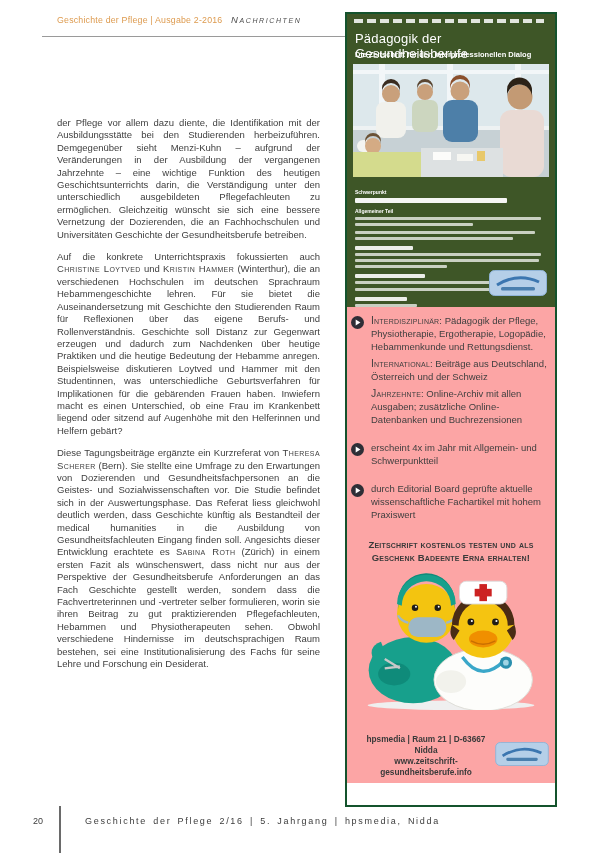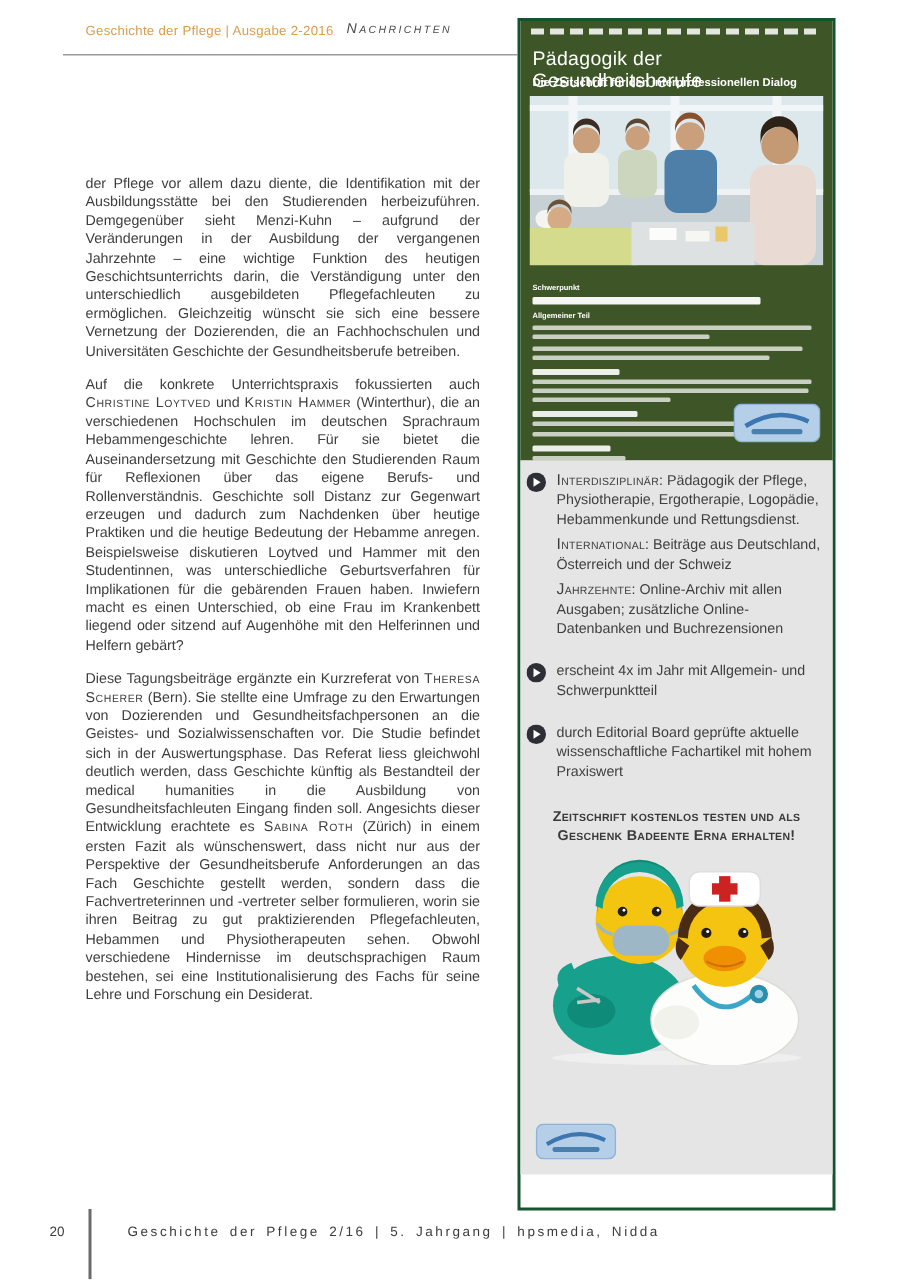--- a/index.html
+++ b/index.html
@@ -32,21 +32,21 @@
   .ih{font-size:5px;font-weight:bold;color:#ffffff;margin-top:5px;line-height:6px;}
   .ibar{height:3px;background:rgba(255,255,255,.72);margin-top:3px;border-radius:1px;}
   .ibar.bold{height:5px;background:rgba(255,255,255,.95);margin-top:3px;}
   .ihbar{height:4px;background:rgba(255,255,255,.9);margin-top:6px;border-radius:1px;}
   .ibar-row{display:flex;gap:2px;margin-top:3px;}
   .ibar-row .seg{height:3px;background:rgba(255,255,255,.72);border-radius:1px;}
   .ibar-row .chip{height:4px;background:#8a5a40;border-radius:1px;}
   .ad-logo-green{position:absolute;right:8px;bottom:7px;}
 
   
-  .ad-white{position:relative;width:100%;height:476px;background:#e5e5e5;}
+  .ad-white{position:relative;width:100%;height:476px;background:#fca5a5;}
   .features{padding:7px 6px 0 4px;}
   .feature{display:flex;gap:7px;margin-bottom:11px;}
   .b-icon{flex:0 0 13px;width:13px;height:13px;margin-top:1px;}
   .f-content{flex:1;font-size:9.5px;line-height:13px;color:#3f3f3f;}
   .f-content p{margin:0 0 4px 0;}
   .flabel{font-variant:small-caps;font-size:10.5px;letter-spacing:.2px;}
 
   .slogan{margin-top:13px;text-align:center;color:#3a3a3a;}
   .slogan-title{font-variant:small-caps;font-weight:bold;font-size:12px;letter-spacing:.3px;}
   .slogan-sub{font-variant:small-caps;font-weight:bold;font-size:9.5px;line-height:13px;
@@ -231,20 +231,24 @@
             <ellipse cx="134" cy="75" rx="15" ry="9" fill="#f08f00"></ellipse>
             <path d="M121 77 q13 7 26 0" stroke="#c96f00" stroke-width="1.5" fill="none"></path>
             <path d="M112 94 q20 28 44 4" stroke="#3aa7c9" stroke-width="3.5" fill="none"></path>
             <circle cx="158" cy="100" r="6.5" fill="#2a8fae"></circle>
             <circle cx="158" cy="100" r="3" fill="#9fd4e4"></circle>
           </g>
         </svg>
       </div>
 
       <div class="address">
+        <div class="addr-text">
+          <div>hpsmedia | Raum 21 | D-63667 Nidda</div>
+          <a href="#">www.zeitschrift-gesundheitsberufe.info</a>
+        </div>
         <div>
           <svg width="54" height="24" viewBox="0 0 58 26" xmlns="http://www.w3.org/2000/svg">
             <rect x="0.5" y="0.5" width="57" height="25" rx="5" fill="#b5cfe8" stroke="#8fb3d6"></rect>
             <path d="M8 15 q21 -13 42 -3" stroke="#3b76b0" stroke-width="3" fill="none"></path>
             <rect x="12" y="17" width="34" height="3.5" rx="1.5" fill="#4a7fae"></rect>
           </svg>
         </div>
       </div>
     </div>
   </div>

